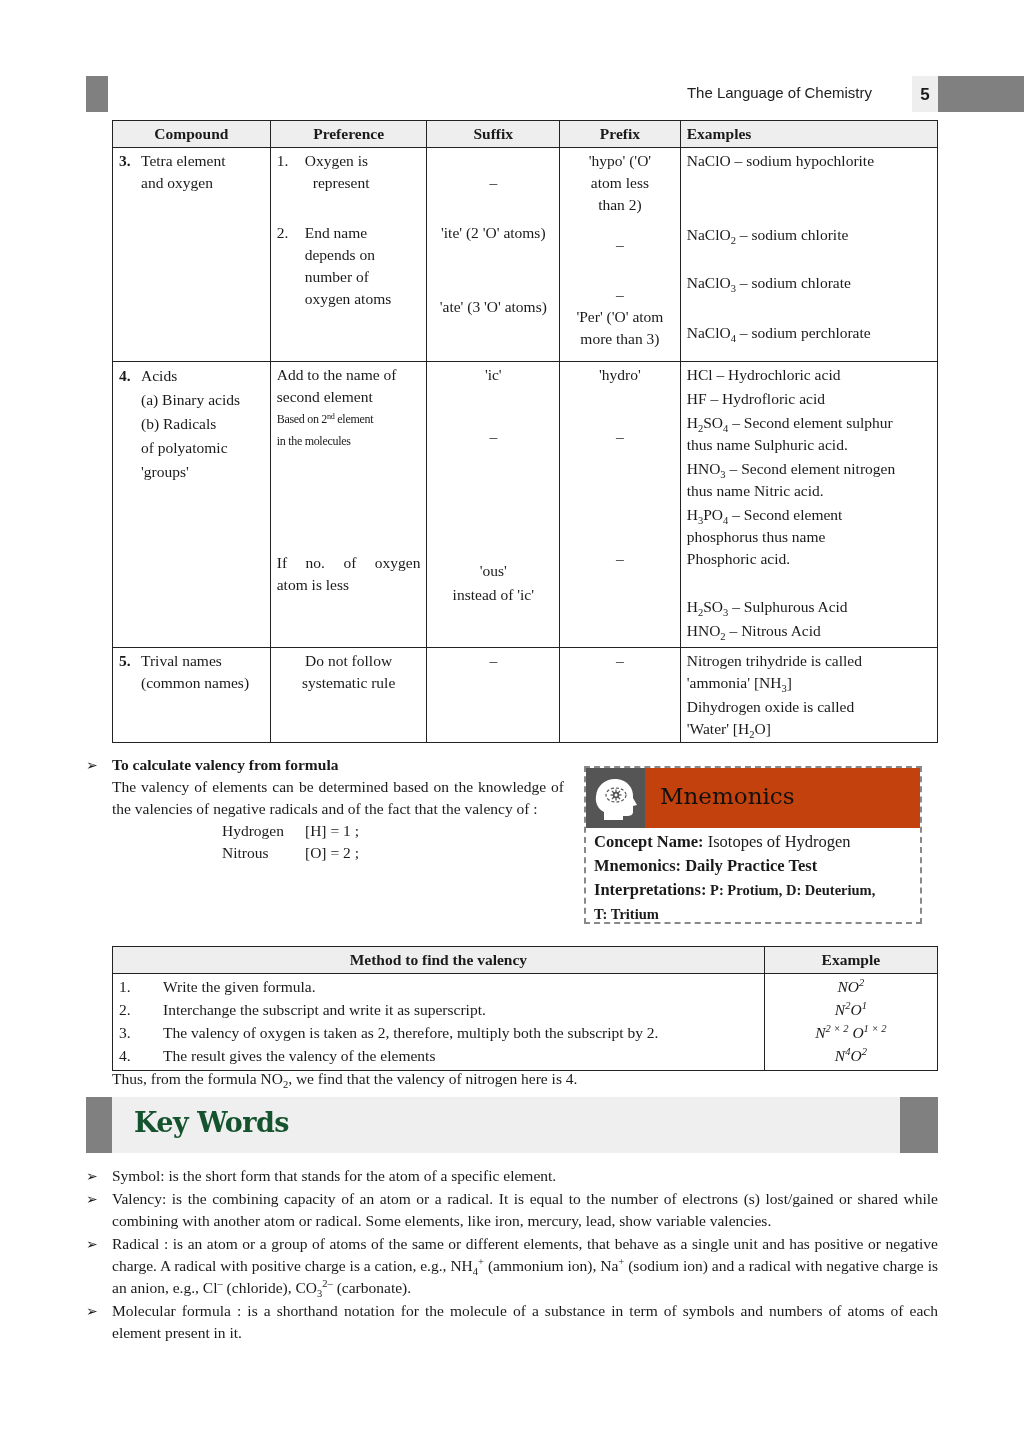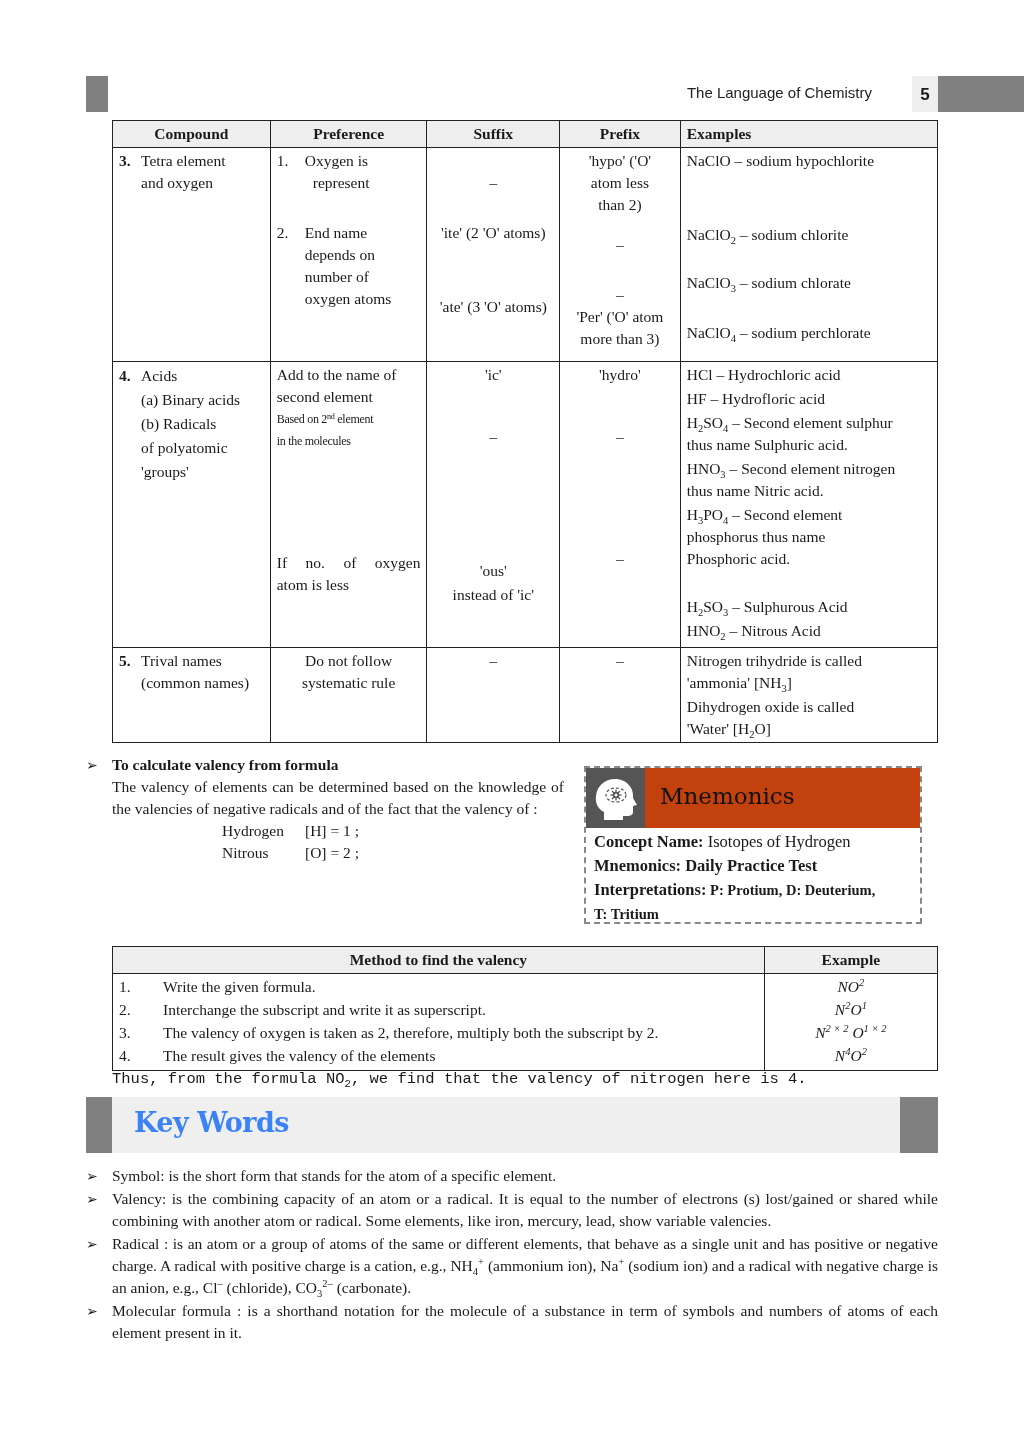--- a/index.html
+++ b/index.html
@@ -47,27 +47,27 @@
   .mnem-small { font-size:14.5px; font-weight:bold; }
 
   
   #tbl-method { left:112px; top:946px; width:826px; font-size:15.5px; line-height:22px; }
   #tbl-method th, #tbl-method td { border:1.5px solid #222; padding:0 6px; }
   #tbl-method th { background:#eeeeee; font-weight:bold; height:26px; }
   #tbl-method td.steps { border-top:1.5px solid #222; vertical-align:top; padding:2px 6px; }
   .step { display:flex; height:23px; }
   .step .n { width:44px; }
   .ex-line { height:23px; text-align:center;font-style:italic; }
-  #thus-line { left:112px; top:1070px; font-size:15.5px;font-family:Liberation Mono, monospace; }
+  #thus-line { left:112px; top:1070px; font-size:15.5px; }
 
   
   #kw-left { left:86px; top:1097px; width:26px; height:56px; background:#808080; }
   #kw-band { left:112px; top:1097px; width:788px; height:56px; background:#efefef; }
   #kw-right { left:900px; top:1097px; width:38px; height:56px; background:#808080; }
-  #kw-title { left:134px; top:1107px; font-family:"DejaVu Serif",serif; font-weight:bold; font-size:27px; color:#3b82f6; letter-spacing:-0.5px; }
+  #kw-title { left:134px; top:1107px; font-family:"DejaVu Serif",serif; font-weight:bold; font-size:27px; color:#14532d; letter-spacing:-0.5px; }
 
   
   #kw-list { left:86px; top:1165px; width:852px; font-size:15.5px; line-height:22px; }
   .kw-item { position:relative; padding-left:26px; text-align:justify; margin-bottom:1px; }
   .kw-item b { font-weight:normal; }
 </style>
 </head>
 <body>
 
 <div class="abs" id="hdr-left-bar"></div>

